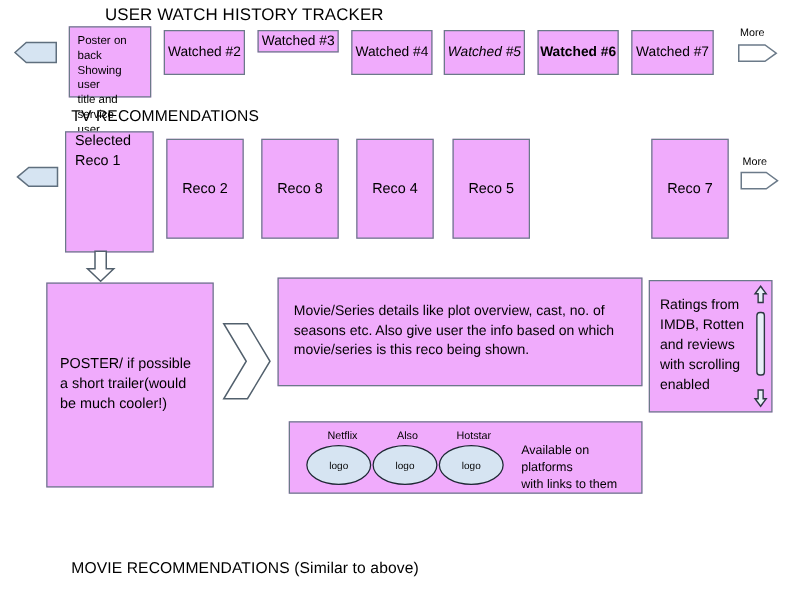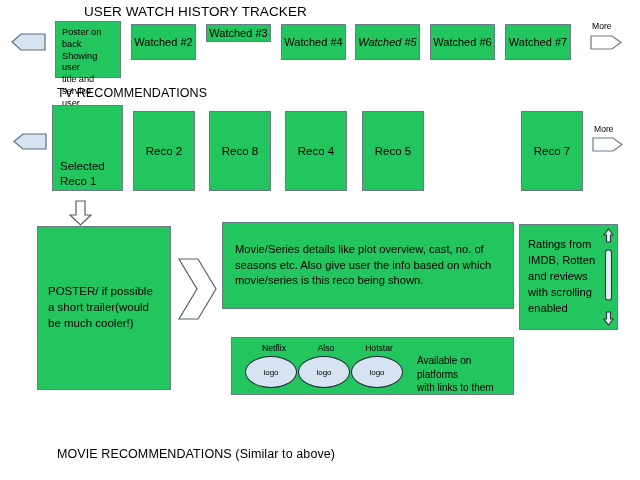--- a/index.html
+++ b/index.html
@@ -18,21 +18,21 @@
   .heading {
     font-size: 13.5px;
     letter-spacing: 0.1px;
     white-space: nowrap;
     color: #000;
   }
   .heading-sm { font-size: 12.5px; }
 
   
   .box {
-    background: #22c55e;
+    background: #f0abfc;
     border: 1px solid #6b7a89;
     box-shadow: 0 0 0 0 transparent;
   }
   .box-center {
     display: flex;
     align-items: center;
     justify-content: center;
     text-align: center;
     font-size: 11px;
   }
@@ -140,39 +140,39 @@
   </div>
   <div class="abs box box-center" style="left:206px; top:24px; width:65px; height:18px;">
     <span>Watched #3</span>
   </div>
   <div class="abs box box-center" style="left:281px; top:24px; width:65px; height:36px;">
     <span>Watched #4</span>
   </div>
   <div class="abs box box-center" style="left:355px; top:24px; width:65px; height:36px;font-style:italic;">
     <span>Watched #5</span>
   </div>
-  <div class="abs box box-center" style="left:430px; top:24px; width:65px; height:36px;">
+  <div class="abs box box-center" style="left:430px; top:24px; width:65px; height:36px;font-weight:bold;">
     <span>Watched #6</span>
   </div>
   <div class="abs box box-center" style="left:505px; top:24px; width:66px; height:36px;">
     <span>Watched #7</span>
   </div>
 
   <div class="abs more-label" style="left:592px; top:21px;">More</div>
   <svg class="svgwrap" style="left:590px; top:34px; width:32px; height:17px;" viewBox="0 0 32 17">
     <polygon class="arrow-open" points="1,2 22,2 31,8.5 22,15 1,15"></polygon>
   </svg>
 
   <div class="abs heading heading-sm" style="left:57px; top:86px;">TV RECOMMENDATIONS</div>
 
   <svg class="svgwrap" style="left:14px; top:133px; width:33px; height:17px;" viewBox="0 0 33 17">
     <polygon class="arrow-shape" points="0,8.5 9,1 32,1 32,16 9,16"></polygon>
   </svg>
 
-  <div class="abs box" style="left:52px; top:105px; width:71px; height:86px; display:flex; align-items:flex-end;">
+  <div class="abs box" style="left:52px; top:105px; width:71px; height:97px; display:flex; align-items:flex-start;">
     <div style="padding-left:7px; font-size:11.5px; line-height:1.35;">
       <div>Selected</div>
       <div>Reco 1</div>
     </div>
   </div>
 
   <div class="abs box box-center reco-box" style="left:133px; top:111px; width:62px; height:80px;">
     <span>Reco 2</span>
   </div>
   <div class="abs box box-center reco-box" style="left:209px; top:111px; width:62px; height:80px;">

